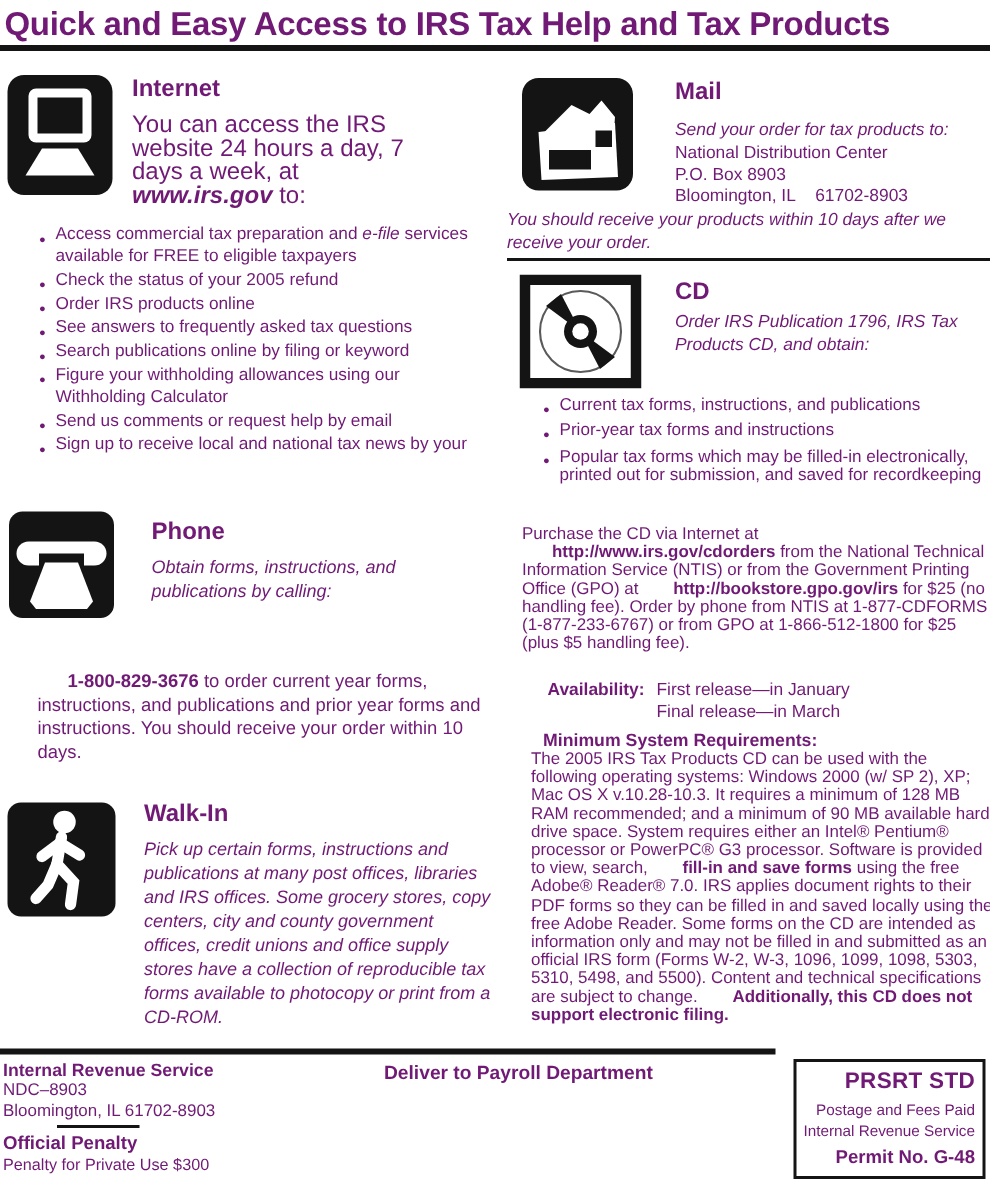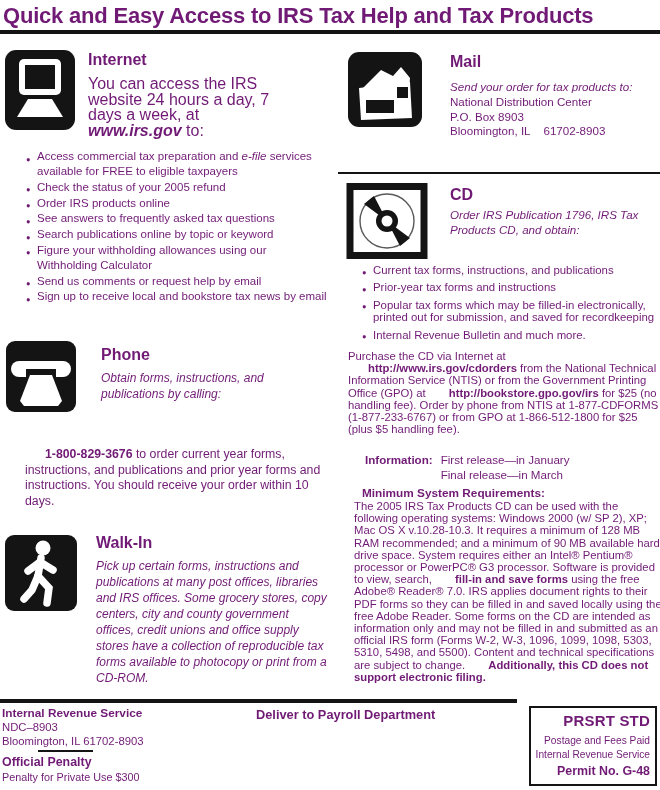--- a/index.html
+++ b/index.html
@@ -74,24 +74,24 @@
     </svg>
   </div>
   <div class="ps sec-h" style="left:88px; top:51px;">Internet</div>
   <div class="ps body12" style="left:88px; top:76px; width:190px;"><span>You can access the IRS website 24 hours a day, 7 days a week, at </span><span class="bi">www.irs.gov</span><span> to:</span></div>
 
   <ul class="ps bullets net-bullets" style="left:26px; top:149px; width:308px;">
     <li><span>Access commercial tax preparation and </span><span class="i">e-file</span><span> services available for FREE to eligible taxpayers</span></li>
     <li>Check the status of your 2005 refund</li>
     <li>Order IRS products online</li>
     <li>See answers to frequently asked tax questions</li>
-    <li>Search publications online by topic or keyword</li>
+    <li>Search publications online by filing or keyword</li>
     <li style="width:250px;">Figure your withholding allowances using our Withholding Calculator</li>
     <li>Send us comments or request help by email</li>
-    <li>Sign up to receive local and bookstore tax news by email</li>
+    <li>Sign up to receive local and national tax news by your</li>
   </ul>
 
   <div class="ps icon-tile" style="left:6px; top:341px; width:70px; height:71px; border-radius:9px;">
     <svg viewBox="0 0 70 71">
       <rect x="5" y="20" width="60" height="16" rx="8" fill="#ffffff"></rect>
       <rect x="20" y="28" width="30" height="9" fill="#141414"></rect>
       <polygon points="24,34 46,34 56,60 52,65 18,65 14,60" fill="#ffffff"></polygon>
     </svg>
   </div>
   <div class="ps sec-h" style="left:101px; top:346px;">Phone</div>
@@ -121,46 +121,46 @@
       <rect x="18" y="48" width="28" height="13" fill="#141414"></rect>
     </svg>
   </div>
   <div class="ps sec-h" style="left:450px; top:53px;">Mail</div>
   <div class="ps note-it" style="left:450px; top:79px; width:210px;">Send your order for tax products to:</div>
   <div class="ps" style="left:450px; top:95px;">
     <div class="mail-line">National Distribution Center</div>
     <div class="mail-line">P.O. Box 8903</div>
     <div class="mail-line">Bloomington, IL&nbsp;&nbsp;&nbsp;&nbsp;61702-8903</div>
   </div>
+  <div class="ps note-it" style="left:338px; top:139px; width:322px;">You should receive your products within 10 days after we receive your order.</div>
   <div class="ps col-rule" style="left:338px; top:172px; width:322px;"></div>
 
   <div class="ps icon-tile cd-tile" style="left:346px; top:183px; width:82px; height:76px;">
     <svg viewBox="0 0 82 76">
       <rect x="4" y="3.5" width="74" height="69" fill="#ffffff" stroke="#141414" stroke-width="7"></rect>
       <circle cx="41" cy="38" r="27" fill="#ffffff" stroke="#5a5a5a" stroke-width="1.4"></circle>
       <polygon points="41,38 18,21 28,13" fill="#141414"></polygon>
       <polygon points="41,38 64,55 54,63" fill="#141414"></polygon>
       <circle cx="41" cy="38" r="11" fill="#141414"></circle>
       <circle cx="41" cy="38" r="5.5" fill="#ffffff"></circle>
     </svg>
   </div>
   <div class="ps sec-h" style="left:450px; top:186px;">CD</div>
   <div class="ps note-it" style="left:450px; top:207px; width:200px;">Order IRS Publication 1796, IRS Tax Products CD, and obtain:</div>
 
   <ul class="ps bullets cd-bullets" style="left:362px; top:264px; width:298px;">
     <li>Current tax forms, instructions, and publications</li>
     <li>Prior-year tax forms and instructions</li>
     <li>Popular tax forms which may be filled-in electronically, printed out for submission, and saved for recordkeeping</li>
-    <li>Internal Revenue Bulletin and much more.</li>
   </ul>
 
   <div class="ps small-para" style="left:348px; top:350px; width:312px;"><span>Purchase the CD via Internet at </span><span class="b">http://www.irs.gov/cdorders</span><span> from the National Technical Information Service (NTIS) or from the Government Printing Office (GPO) at </span><span class="b">http://bookstore.gpo.gov/irs</span><span> for $25 (no handling fee). Order by phone from NTIS at 1-877-CDFORMS (1-877-233-6767) or from GPO at 1-866-512-1800 for $25 (plus $5 handling fee).</span></div>
 
   <div class="ps avail-row" style="left:365px; top:452px;">
-    <div class="avail-label">Information:</div>
+    <div class="avail-label">Availability:</div>
     <div>
       <div>First release—in January</div>
       <div>Final release—in March</div>
     </div>
   </div>
 
   <div class="ps minsys-h" style="left:362px; top:486px;">Minimum System Requirements:</div>
   <div class="ps small-para" style="left:354px; top:500px; width:310px;"><span>The 2005 IRS Tax Products CD can be used with the following operating systems: Windows 2000 (w/ SP 2), XP; Mac OS X v.10.28-10.3. It requires a minimum of 128 MB RAM recommended; and a minimum of 90 MB available hard drive space. System requires either an Intel® Pentium® processor or PowerPC® G3 processor. Software is provided to view, search, </span><span class="b">fill-in and save forms</span><span> using the free Adobe® Reader® 7.0. IRS applies document rights to their PDF forms so they can be filled in and saved locally using the free Adobe Reader. Some forms on the CD are intended as information only and may not be filled in and submitted as an official IRS form (Forms W-2, W-3, 1096, 1099, 1098, 5303, 5310, 5498, and 5500). Content and technical specifications are subject to change. </span><span class="b">Additionally, this CD does not support electronic filing.</span></div>
 
   <div class="ps footer-rule"></div>

